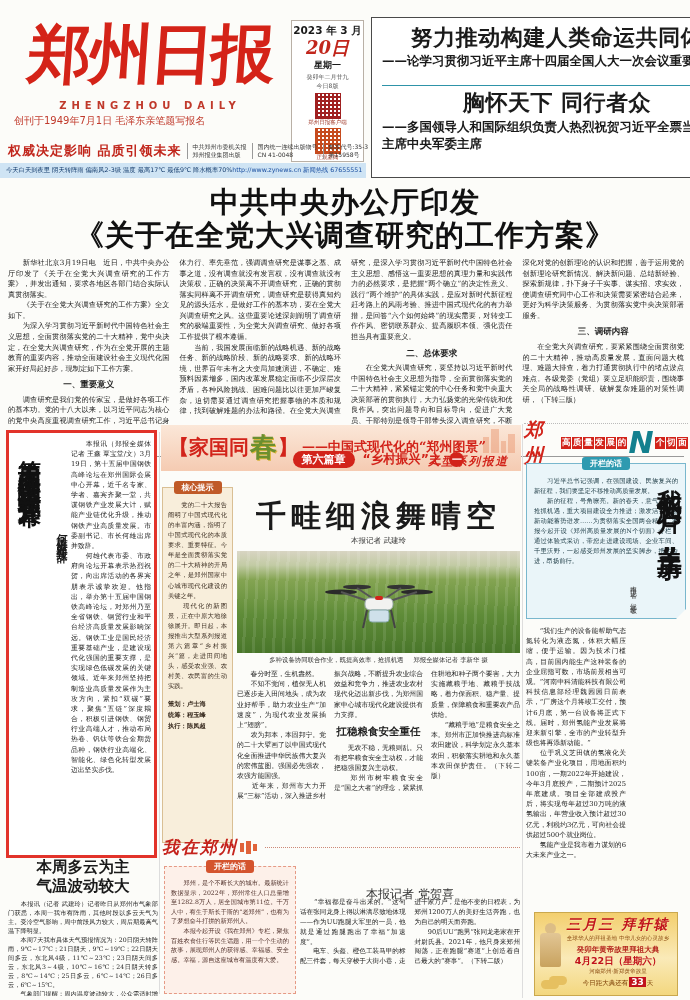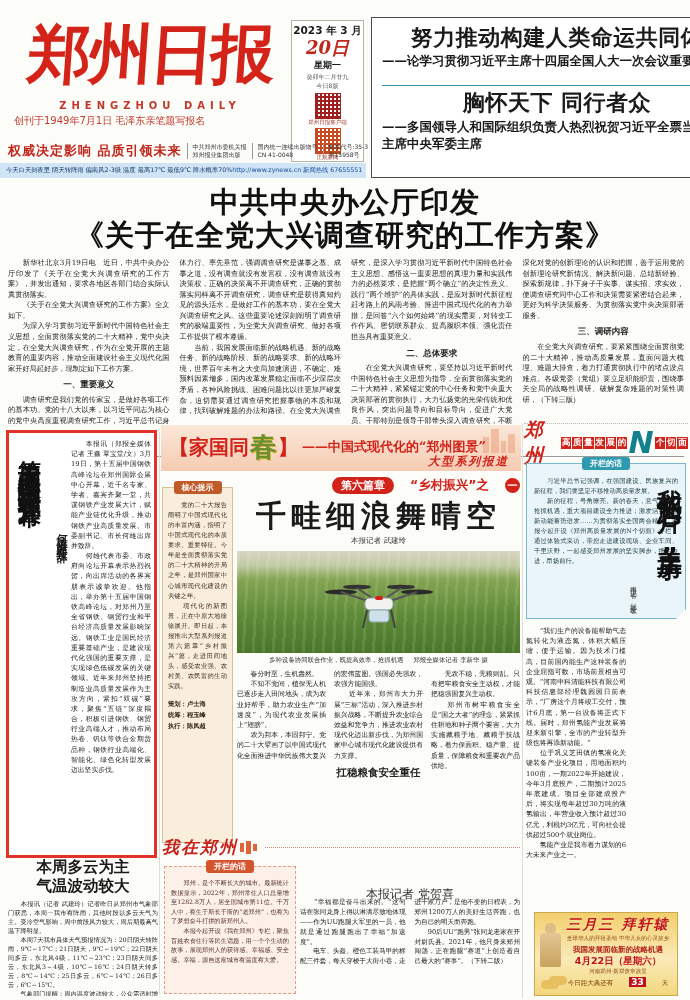--- a/index.html
+++ b/index.html
@@ -71,21 +71,21 @@
   .b1-city { position:absolute; right:6px; top:4px; display:flex; align-items:flex-end; gap:2px; opacity:.45; }
   .b1-city div { background:#e8926a; }
   .b1-main { position:absolute; left:8px; top:4px; display:flex; align-items:center; color:#d2231a;
              font-family:"DejaVu Serif",serif; font-weight:800; }
   .b1-brkt { font-size:20px; }
   .spring { font-size:27px; color:#6b8f2f; text-shadow:1px 1px 0 #d9b43a; margin:0 1px; }
   .b1-dash { font-size:13px; margin-left:4px; }
   .b1-series { position:absolute; right:12px; bottom:2px; font-size:11.5px; color:#d2231a; font-style:italic;
                font-weight:bold; font-family:"DejaVu Serif",serif; letter-spacing:2px; }
 
-  .chapter { left:237px; top:477px; width:283px; display:flex; align-items:center; justify-content:flex-end; gap:16px; }
+  .chapter { left:237px; top:451px; width:283px; display:flex; align-items:center; justify-content:center; gap:8px; }
   .chap-pill { background:#d2231a; color:#fff; font-size:11px; font-weight:bold; padding:1px 9px; border-radius:9px; }
   .chap-txt { color:#d2231a; font-size:12.5px; font-weight:800; }
   .chap-one { background:#d2231a; color:#fff; width:15px; height:15px; border-radius:50%; font-size:10px;
               line-height:15px; text-align:center; font-weight:bold; }
   .center-head { left:237px; top:496px; width:283px; text-align:center; font-size:30px; font-weight:800; letter-spacing:5px; }
   .center-byline { left:237px; top:536px; width:283px; text-align:center; font-size:7.5px; color:#333; }
 
   .core { left:162px; top:487px; width:71px; height:356px; background:#f8eedb; border:1px solid #d9bf94; padding:12px 5px 4px; }
   .tab { position:absolute; top:-7px; left:50%; transform:translateX(-50%); color:#fff; font-size:8px;
          font-weight:bold; padding:1px 8px; border-radius:3px; white-space:nowrap; }
@@ -147,21 +147,21 @@
   .st-body { position:absolute; left:5px; top:20px; width:21px; height:34px; border-radius:4px 4px 2px 2px;
              background:linear-gradient(180deg,#e2c695,#c8a25e); }
   .cloud { position:absolute; left:6px; bottom:6px; width:18px; height:9px; border-radius:8px; background:#e6c060; box-shadow:8px -4px 0 #e6c060; }
   .ad-title { font-family:"DejaVu Serif",serif; font-weight:900; color:#c1121c; font-size:14px; letter-spacing:2px;
               font-style:italic; text-shadow:0.5px 0.5px 0 #f7e7a0; }
   .ad-sub { font-size:5.6px; color:#8a4a10; margin-top:1px; }
   .ad-event { font-size:7.5px; color:#b3231c; font-weight:700; margin-top:2px; }
   .ad-date { font-size:9.5px; color:#c1121c; font-weight:800; }
   .ad-place { font-size:5.6px; color:#8a4a10; }
   .ad-count { font-size:6.5px; color:#7a3b00; margin-top:1px; }
-  .cd-num { background:#c1121c; color:#fff; font-size:9px; font-weight:800; padding:0 2px; margin:0 16px; }
+  .cd-num { background:#c1121c; color:#fff; font-size:9px; font-weight:800; padding:0 2px; margin:0 1px; }
 </style>
 </head>
 <body>
 
 <div class="page">
 
   <div class="abs brand">郑州日报</div>
   <div class="abs brand-en">ZHENGZHOU DAILY</div>
   <div class="abs founding">创刊于1949年7月1日 毛泽东亲笔题写报名</div>
 
@@ -293,20 +293,21 @@
   </div>
 
   <div class="abs center-body just">
     <p>　　春分时至，生机盎然。</p>
     <p>　　不知不觉间，植保无人机已逐步走入田间地头，成为农业好帮手，助力农业生产“加速度”，为现代农业发展插上“翅膀”。</p>
     <p>　　农为邦本，本固邦宁。党的二十大擘画了以中国式现代化全面推进中华民族伟大复兴的宏伟蓝图。强国必先强农，农强方能国强。</p>
     <p>　　近年来，郑州市大力开展“三标”活动，深入推进乡村振兴战略，不断提升农业综合效益和竞争力，推进农业农村现代化迈出新步伐，为郑州国家中心城市现代化建设提供有力支撑。</p>
     <h4>扛稳粮食安全重任</h4>
     <p>　　无农不稳，无粮则乱。只有把牢粮食安全主动权，才能把稳强国复兴主动权。</p>
     <p>　　郑州市树牢粮食安全是“国之大者”的理念，紧紧抓住耕地和种子两个要害，大力实施藏粮于地、藏粮于技战略，着力保面积、稳产量、提质量，保障粮食和重要农产品供给。</p>
+    <p>　　“藏粮于地”是粮食安全之本。郑州市正加快推进高标准农田建设，科学划定永久基本农田，积极落实耕地和永久基本农田保护责任。（下转二版）</p>
   </div>
 
   <div class="abs nband">
     <span class="nz">郑州</span>
     <span class="nblk">高</span>
     <span class="nblk">质</span>
     <span class="nblk">量</span>
     <span class="nblk">发</span>
     <span class="nblk">展</span>
     <span class="nblk">的</span>
@@ -353,21 +354,21 @@
   <div class="abs run-body just pre">　　“幸福都是奋斗出来的。”这句话在张同龙身上得以淋漓尽致地体现——作为UU跑腿大军里的一员，他就是通过跑腿跑出了幸福“加速度”。
 　　电车、头盔、橙色工装马甲的标配三件套，每天穿梭于大街小巷，走进千家万户，是他不变的日程表，为郑州1200万人的美好生活奔跑，也为自己的明天而奔跑。
 　　90后UU“跑男”张同龙老家在开封尉氏县。2021年，他只身来郑州闯荡，正在跑腿“赛道”上创造着自己最大的“赛事”。（下转二版）</div>
 
   <div class="abs ad">
     <div class="st-head"></div>
     <div class="st-body"></div>
     <div class="cloud"></div>
     <div class="ad-title">三月三 拜轩辕</div>
     <div class="ad-sub">全球华人的拜祖圣地 中华儿女的心灵故乡</div>
-    <div class="ad-event">我国发展面临新的战略机遇</div>
+    <div class="ad-event">癸卯年黄帝故里拜祖大典</div>
     <div class="ad-date">4月22日（星期六）</div>
     <div class="ad-place">河南郑州·新郑黄帝故里</div>
     <div class="ad-count">
       <span>今日距大典还有</span><span class="cd-num">33</span><span>天</span>
     </div>
   </div>
 
 </div>
 
 </body></html>

